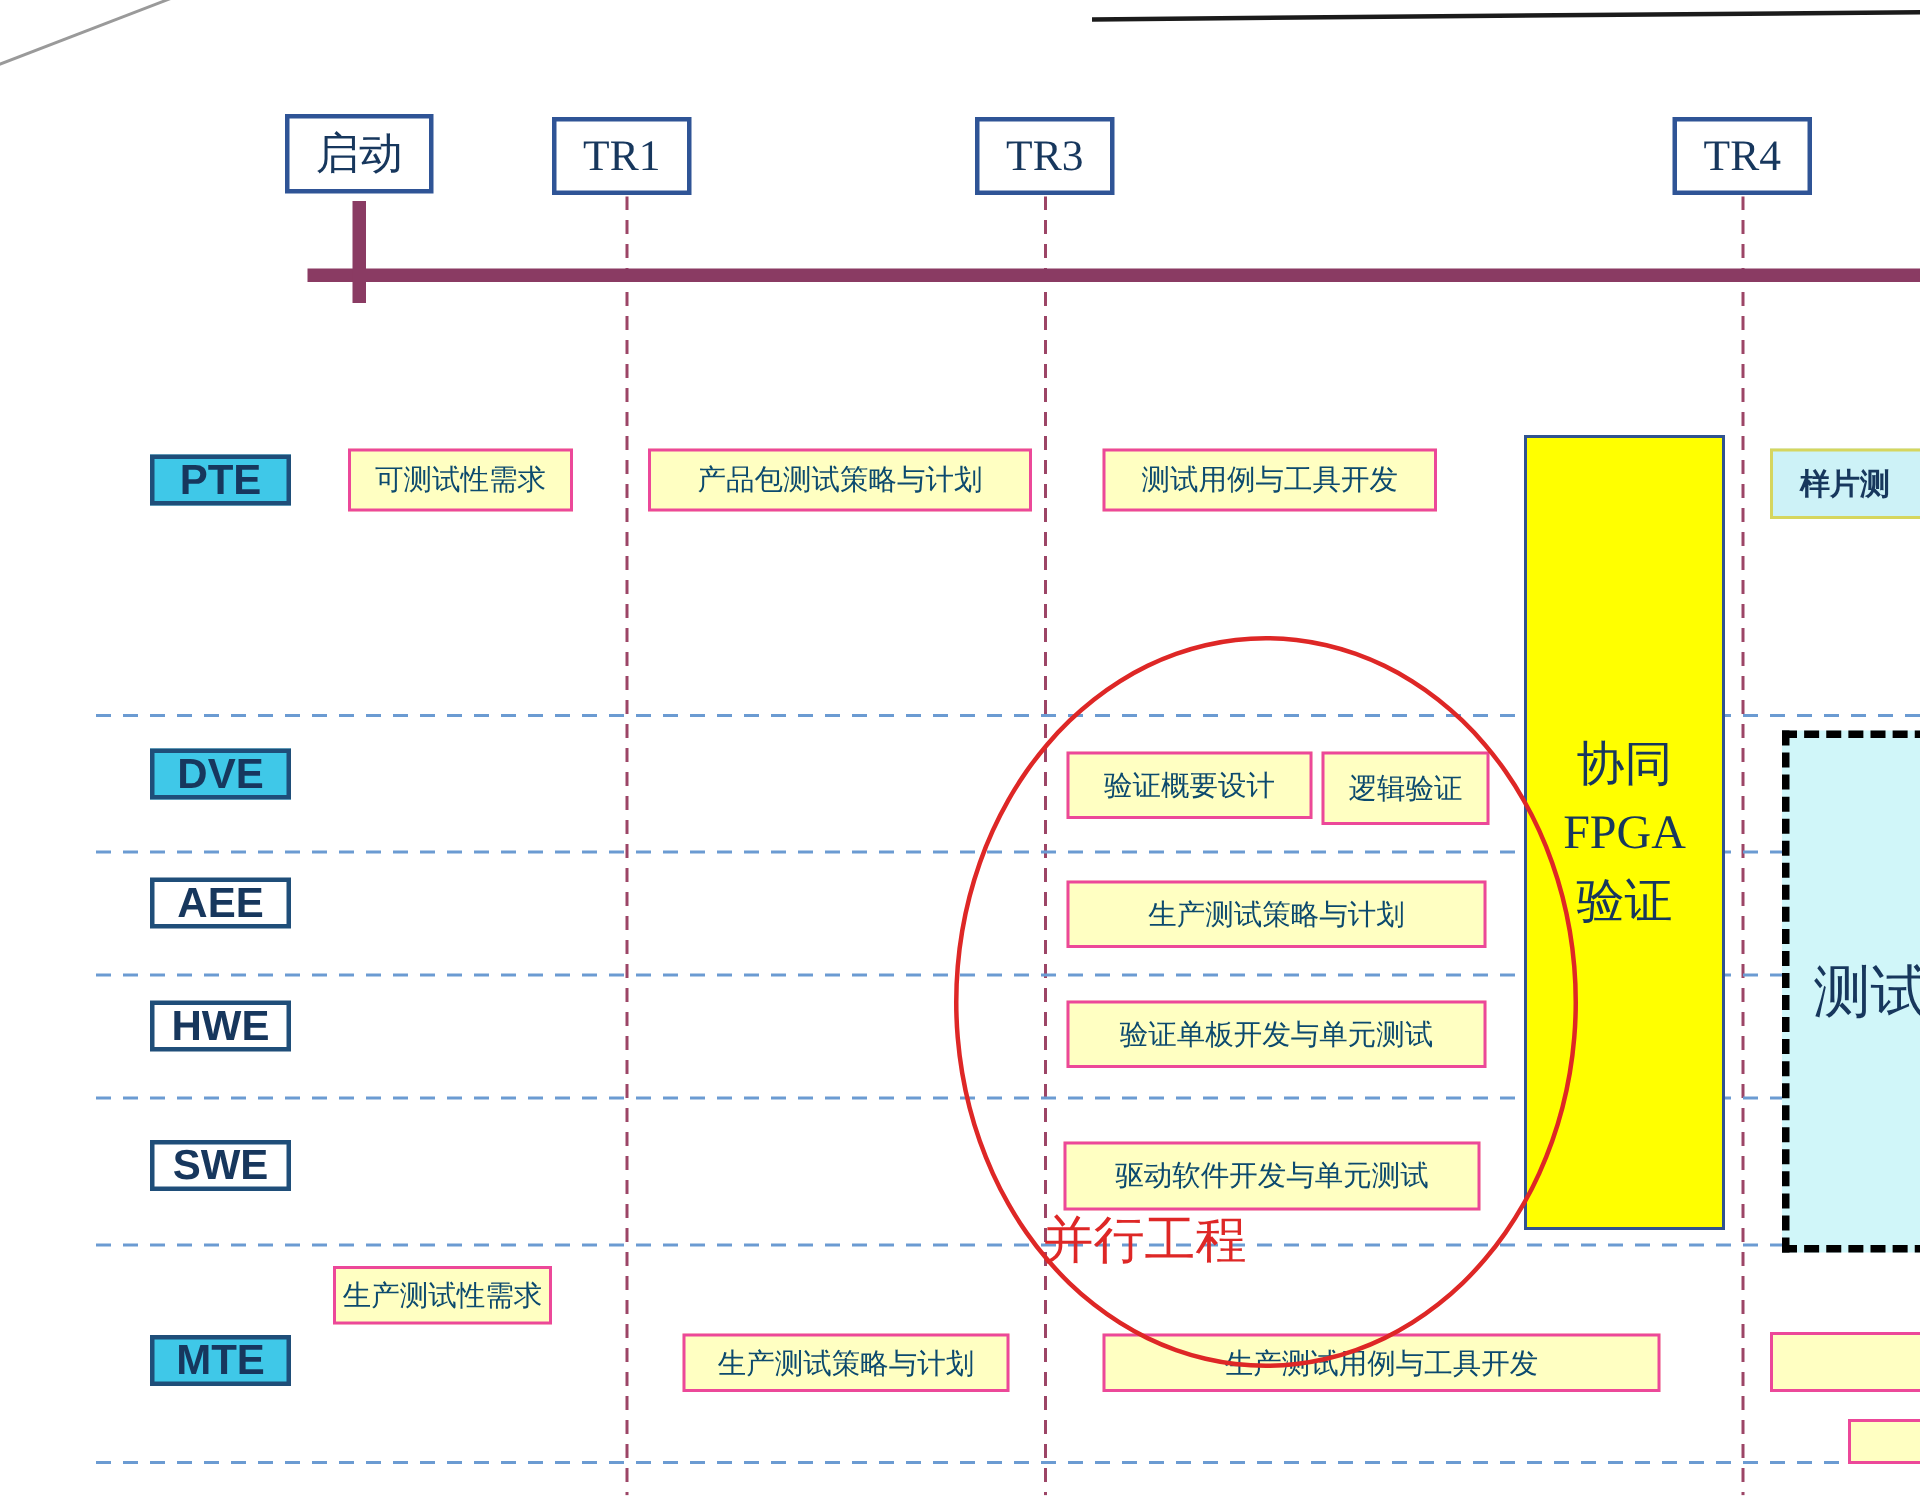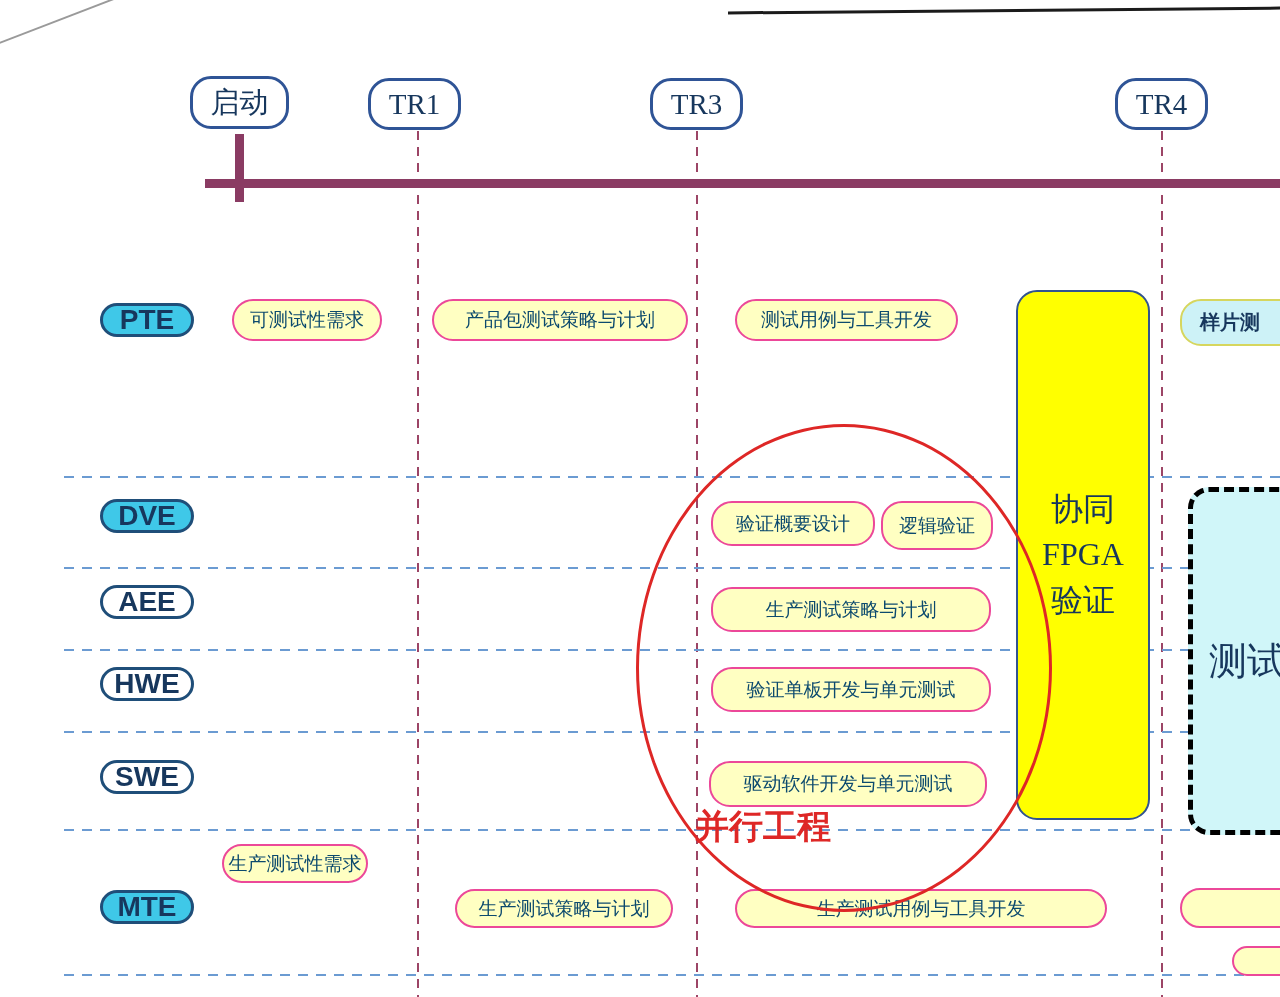--- a/index.html
+++ b/index.html
@@ -1,20 +1,20 @@
 <!DOCTYPE html>
 <html><head>
 <meta charset="utf-8">
 <style>
   html,body { margin:0; padding:0; background:#ffffff; }
   .canvas {
     position:relative; width:1280px; height:997px; background:#ffffff;
     overflow:hidden; font-family:"Liberation Sans", sans-serif;
   }
-  .box { position:absolute; display:flex; align-items:center; justify-content:center; box-sizing:border-box;border-radius:21px; }
+  .box { position:absolute; display:flex; align-items:center; justify-content:center; box-sizing:border-box; }
 
   
   .artifact-tl { position:absolute; left:-6px; top:44px; width:128px; height:2px; background:#9a9a9a;
                  transform:rotate(-21deg); transform-origin:left center; z-index:1; }
   .artifact-tr { position:absolute; left:728px; top:9px; width:556px; height:3px; background:#1b1b1b;
                  transform:rotate(-0.5deg); z-index:1; }
 
   
   .timeline { position:absolute; left:205px; top:179px; width:1075px; height:9px; background:#8a3b63; z-index:2; }
   .start-tick { position:absolute; left:235px; top:134px; width:9px; height:68px; background:#8a3b63; z-index:2; }
@@ -54,21 +54,21 @@
                color:#17375d; font-size:38px; font-family:"Liberation Serif", serif; }
 
   
   .partial-a { left:1180px; top:888px; width:130px; height:40px; }
   .partial-b { left:1232px; top:946px; width:80px; height:30px; }
 
   
   .ellipse { position:absolute; left:636px; top:424px; width:410px; height:482px;
              border:3px solid #de2726; border-radius:50%; z-index:5; }
   .parallel { position:absolute; left:695px; top:804px; color:#de2726; font-size:34px;
-              font-weight:bold; z-index:6; font-family:"Liberation Serif", serif; }
+              font-weight:normal; z-index:6; font-family:"Liberation Serif", serif; }
 </style>
 </head>
 <body>
 
 <div class="canvas">
 
   <div class="artifact-tl"></div>
   <div class="artifact-tr"></div>
 
   <div class="vline" style="left:417px"></div>

